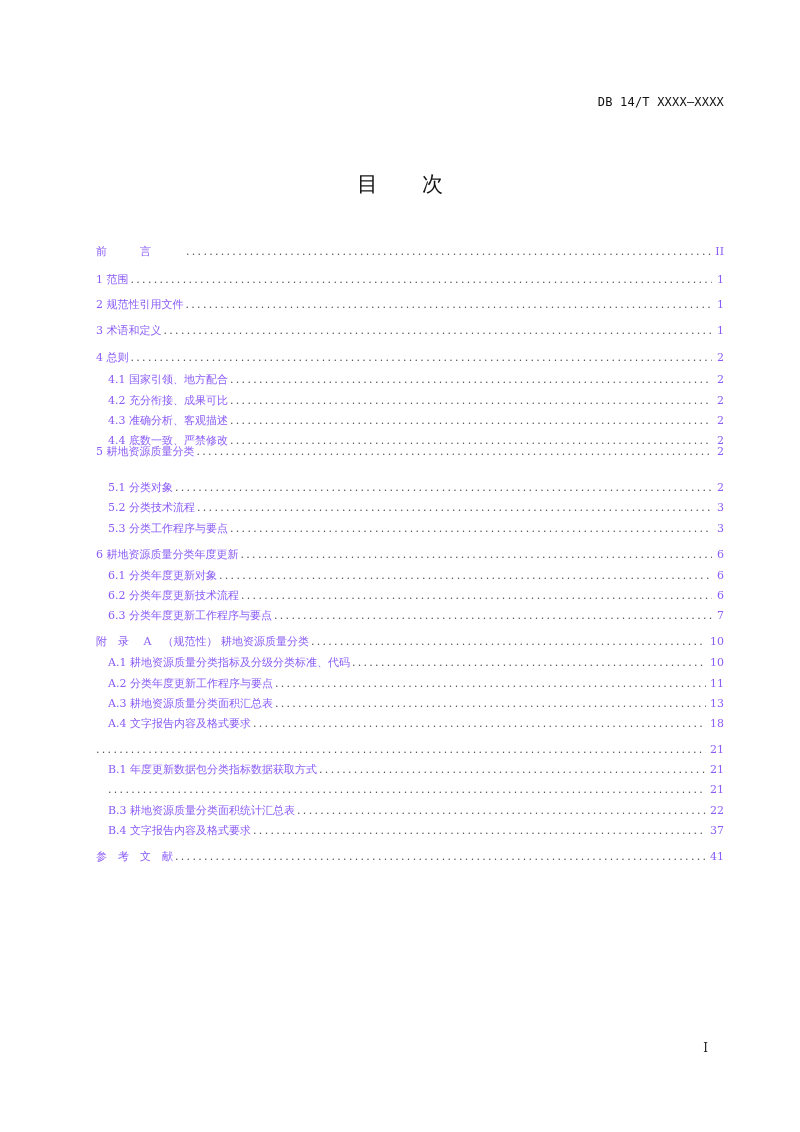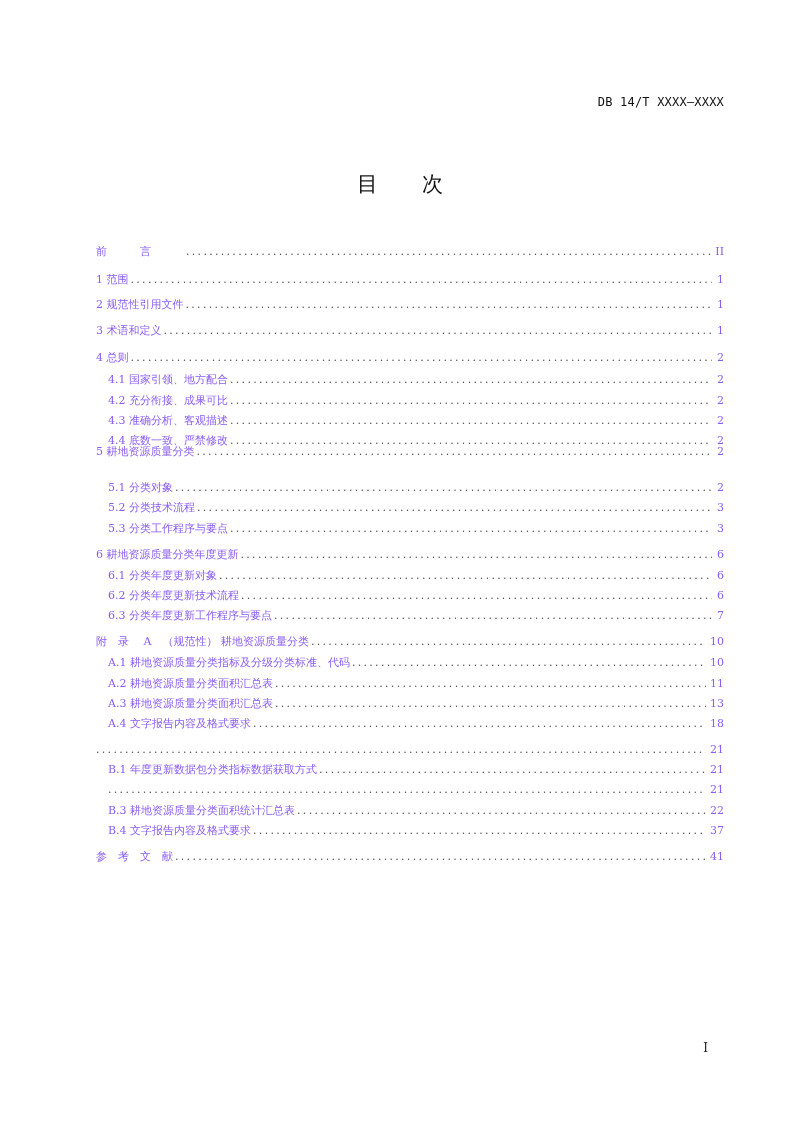--- a/index.html
+++ b/index.html
@@ -121,21 +121,21 @@
       <span class="label">附　录　 A　（规范性） 耕地资源质量分类</span>
       <span class="dots"></span>
       <span class="page">10</span>
     </div>
     <div class="row sub" style="top: 411px;">
       <span class="label">A.1 耕地资源质量分类指标及分级分类标准、代码</span>
       <span class="dots"></span>
       <span class="page">10</span>
     </div>
     <div class="row sub" style="top: 432px;">
-      <span class="label">A.2 耕地资源质量分类面积汇总表</span>
+      <span class="label">A.2 分类年度更新工作程序与要点</span>
       <span class="dots"></span>
       <span class="page">11</span>
     </div>
     <div class="row sub" style="top: 452px;">
       <span class="label">A.3 耕地资源质量分类面积汇总表</span>
       <span class="dots"></span>
       <span class="page">13</span>
     </div>
     <div class="row sub" style="top: 472px;">
       <span class="label">A.4 文字报告内容及格式要求</span>

